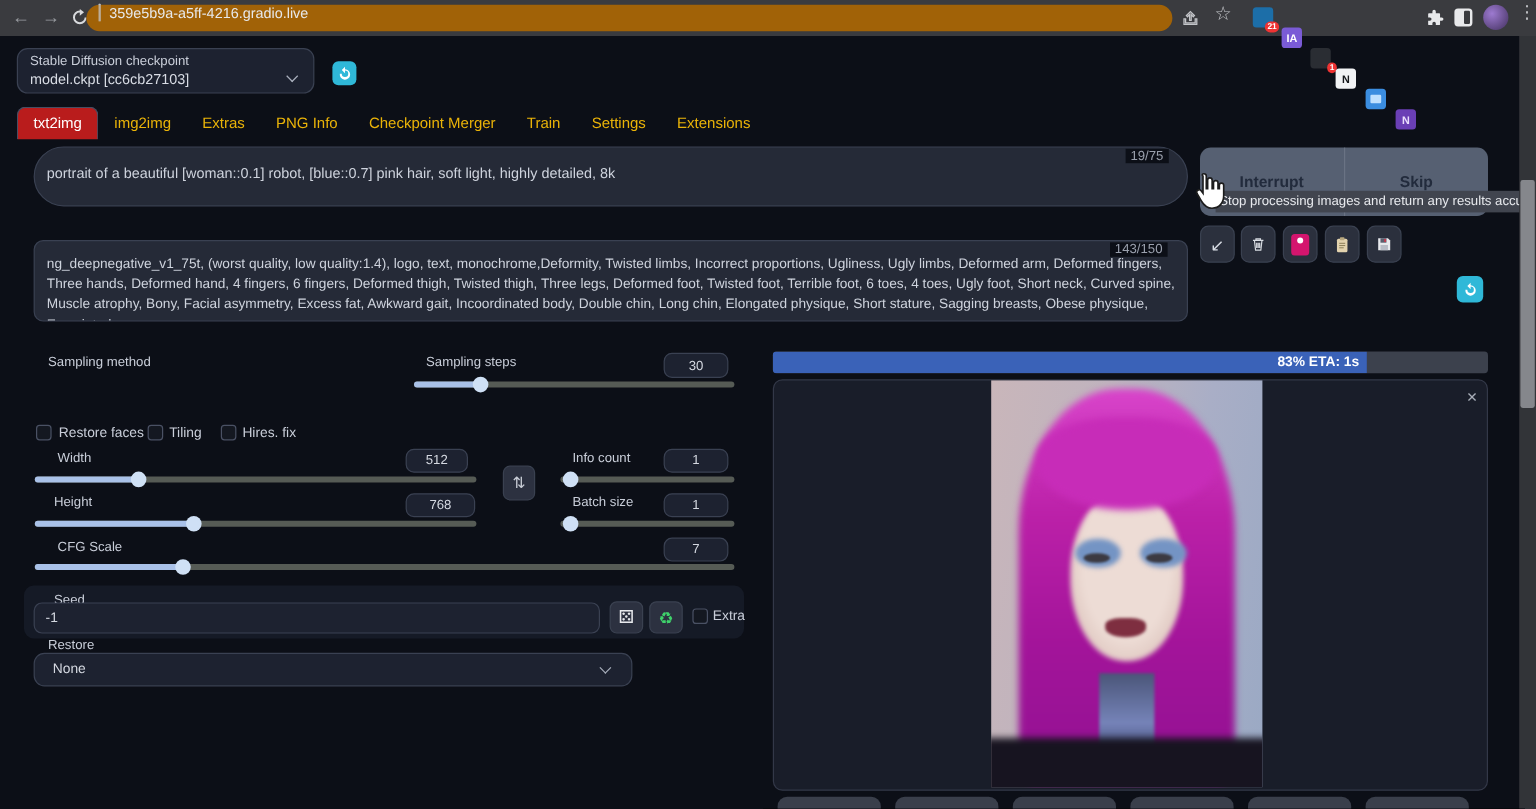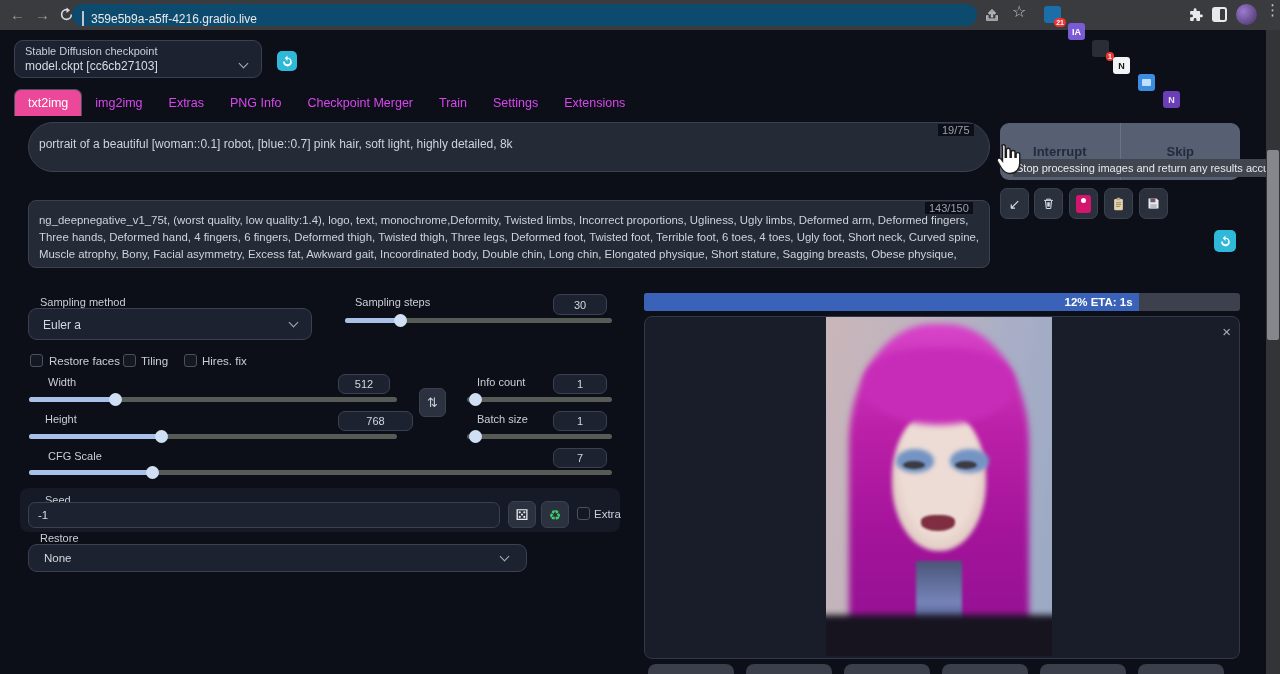--- a/index.html
+++ b/index.html
@@ -7,22 +7,22 @@
   #screen {
     position:relative; width:1280px; height:674px; overflow:hidden;
     background:#0c0f17; font-family:"Liberation Sans", sans-serif;
     color:#d4d8e0; font-size:12px;
   }
   .abs { position:absolute; }
 
   
   .chrome { left:0; top:0; width:1280px; height:30px; background:#3a3b3f; }
   .navic { color:#9a9da2; font-size:15px; line-height:30px; }
-  .addr { left:72px; top:4px; width:905px; height:22px; background:#0c4a6e; border-radius:11px;
-          display:flex; align-items:flex-end; padding:0 10px; gap:7px; }
+  .addr { left:72px; top:4px; width:905px; height:22px; background:#a16207; border-radius:11px;
+          display:flex; align-items:flex-start; padding:0 10px; gap:7px; }
   .addr .url { color:#e7e8ea; font-size:12px; }
   .lockbody { width:8px; height:6px; background:#c3c5c9; border-radius:1px; }
   .lockshackle { width:6px; height:5px; border:1.5px solid #c3c5c9; border-bottom:none;
                  border-radius:4px 4px 0 0; margin:0 auto; }
   .extic { width:17px; height:17px; border-radius:3px; font-size:9px; font-weight:bold;
            display:flex; align-items:center; justify-content:center; position:relative; }
   .badge { position:absolute; right:-5px; bottom:-4px; background:#e33; color:#fff;
            font-size:7px; border-radius:6px; padding:0 2px; line-height:8px; height:9px;
            display:flex; align-items:center; }
 
@@ -33,23 +33,23 @@
                transform:rotate(45deg); display:inline-block; }
   .numin { background:#1d2230; border:1px solid #3a4152; border-radius:7px; color:#d4d8e0;
            font-size:11px; display:flex; align-items:center; justify-content:center; }
   .track { height:5px; border-radius:3px; background:#565b55; }
   .fill  { height:5px; border-radius:3px; background:#a9c1e8; }
   .knob  { width:13px; height:13px; border-radius:50%; background:#cfe0f5; top:-4px; }
   .cb    { width:13px; height:13px; background:#141821; border:1px solid #4a5164; border-radius:3px; }
   .teal  { background:#2fb8d8; border-radius:5px; display:flex; align-items:center; justify-content:center; }
   .icbtn { width:29px; height:31px; background:#2b303d; border:1px solid #3a4150; border-radius:7px;
            display:flex; align-items:center; justify-content:center; color:#d6dae2; }
-  .tab   { color:#d946ef; font-size:12.5px; padding:6px 13px; }
+  .tab   { color:#eab308; font-size:12.5px; padding:6px 13px; }
   .tab.active { color:#fff; border:1px solid #474e62; border-bottom:none;
-                border-radius:7px 7px 0 0; background:#ec4899; }
+                border-radius:7px 7px 0 0; background:#b91c1c; }
   .counter { color:#9aa0ad; font-size:11px; background:#0c0f17; padding:0 4px; }
   .ta { background:#252a37; border:1px solid #3a4152; border-radius:8px; color:#ced3dd;
         line-height:17px; overflow:hidden; }
   .genbtn { color:#222b3c; font-size:13px; font-weight:bold; display:flex; align-items:center; justify-content:center; }
   .stub { background:#3a3f4b; border-radius:8px 8px 0 0; height:14px; }
 </style>
 </head>
 <body>
 
 <div id="screen">
@@ -170,24 +170,20 @@
       </svg>
   </div>
 
   <div class="abs teal" style="left:1214px; top:230px; width:22px; height:22px;">
     <svg width="13" height="13" viewBox="0 0 24 24">
         <path d="M12 5V1L7 6l5 5V7a5 5 0 1 1-5 5H4a8 8 0 1 0 8-7z" fill="#fff"></path>
       </svg>
   </div>
 
   <div class="lbl abs" style="left:40px; top:296px;">Sampling method</div>
-  <div class="abs block" style="left:28px; top:308px; width:284px; height:32px;">
-    <div style="position:absolute; left:14px; top:9px; font-size:12px;">Euler a</div>
-    <span class="sel-caret" style="position:absolute; right:14px; top:10px;"></span>
-  </div>
   <div class="lbl abs" style="left:355px; top:296px;">Sampling steps</div>
   <div class="abs numin" style="left:553px; top:294px; width:54px; height:21px;">30</div>
   <div class="abs track" style="left:345px; top:318px; width:267px;">
     <div class="fill" style="width:55px;"></div>
     <div class="abs knob" style="left:49px;"></div>
   </div>
 
   <div class="abs cb" style="left:30px; top:354px;"></div>
   <div class="lbl abs" style="left:49px; top:355px; font-size:11.5px;">Restore faces</div>
   <div class="abs cb" style="left:123px; top:354px;"></div>
@@ -204,21 +200,21 @@
 
   <div class="abs" style="left:419px; top:388px; width:27px; height:29px; background:#2c3140; border:1px solid #3a4150; border-radius:6px; color:#c8cdd6; font-size:13px; display:flex; align-items:center; justify-content:center;">⇅</div>
 
   <div class="lbl abs" style="left:477px; top:376px;">Info count</div>
   <div class="abs numin" style="left:553px; top:374px; width:54px; height:20px;">1</div>
   <div class="abs track" style="left:467px; top:397px; width:145px;">
     <div class="abs knob" style="left:2px;"></div>
   </div>
 
   <div class="lbl abs" style="left:45px; top:413px;">Height</div>
-  <div class="abs numin" style="left:338px; top:411px; width:75px; height:20px;">768</div>
+  <div class="abs numin" style="left:338px; top:411px; width:58px; height:20px;">768</div>
   <div class="abs track" style="left:29px; top:434px; width:368px;">
     <div class="fill" style="width:132px;"></div>
       <div class="abs knob" style="left:126px;"></div>
   </div>
 
   <div class="lbl abs" style="left:477px; top:413px;">Batch size</div>
   <div class="abs numin" style="left:553px; top:411px; width:54px; height:20px;">1</div>
   <div class="abs track" style="left:467px; top:434px; width:145px;">
     <div class="abs knob" style="left:2px;"></div>
   </div>
@@ -240,21 +236,21 @@
   <div class="abs cb" style="left:577px; top:507px;"></div>
   <div class="lbl abs" style="left:594px; top:508px; font-size:11.5px;">Extra</div>
 
   <div class="lbl abs" style="left:40px; top:532px;">Restore</div>
   <div class="abs block" style="left:28px; top:544px; width:499px; height:28px;">
     <div style="position:absolute; left:15px; top:7px; font-size:11.5px;">None</div>
     <span class="sel-caret" style="position:absolute; right:18px; top:8px;"></span>
   </div>
 
   <div class="abs" style="left:644px; top:293px; width:596px; height:18px; background:#3c414d; border-radius:3px; overflow:hidden;">
-    <div style="width:83%; height:18px; background:#3a62b8; text-align:right; color:#fff; font-size:11.5px; font-weight:bold; line-height:18px; padding-right:6px;">12% ETA: 1s</div>
+    <div style="width:83%; height:18px; background:#3a62b8; text-align:right; color:#fff; font-size:11.5px; font-weight:bold; line-height:18px; padding-right:6px;">83% ETA: 1s</div>
   </div>
 
   <div class="abs" style="left:644px; top:316px; width:596px; height:343px; background:#191d29; border:1px solid #333848; border-radius:8px;">
 
     <div class="abs" style="left:181px; top:0px; width:226px; height:339px; overflow:hidden; background:linear-gradient(100deg,#c9b6ba 0%,#bfb3be 35%,#a9aec6 65%,#9aa9c4 100%);">
       <div style="position:absolute; left:10%; top:2%; width:80%; height:104%; background:linear-gradient(180deg,#d844ca 0%,#bb20a8 30%,#a3149a 60%,#8e1090 100%); border-radius:46% 46% 24% 24% / 34% 34% 14% 14%; filter:blur(3px);"></div>
       <div style="position:absolute; left:29%; top:27%; width:42%; height:42%; background:radial-gradient(ellipse at 50% 42%, #eddcd5 55%, #d9bfb8 85%); border-radius:48%; filter:blur(2px);"></div>
       <div style="position:absolute; left:17%; top:9%; width:66%; height:23%; background:#c72cb8; border-radius:50% 50% 58% 58%; filter:blur(3px);"></div>
       <div style="position:absolute; left:31%; top:39%; width:17%; height:7%; background:#7494c4; border-radius:50%; filter:blur(2px);"></div>
       <div style="position:absolute; left:55%; top:39%; width:17%; height:7%; background:#7494c4; border-radius:50%; filter:blur(2px);"></div>

